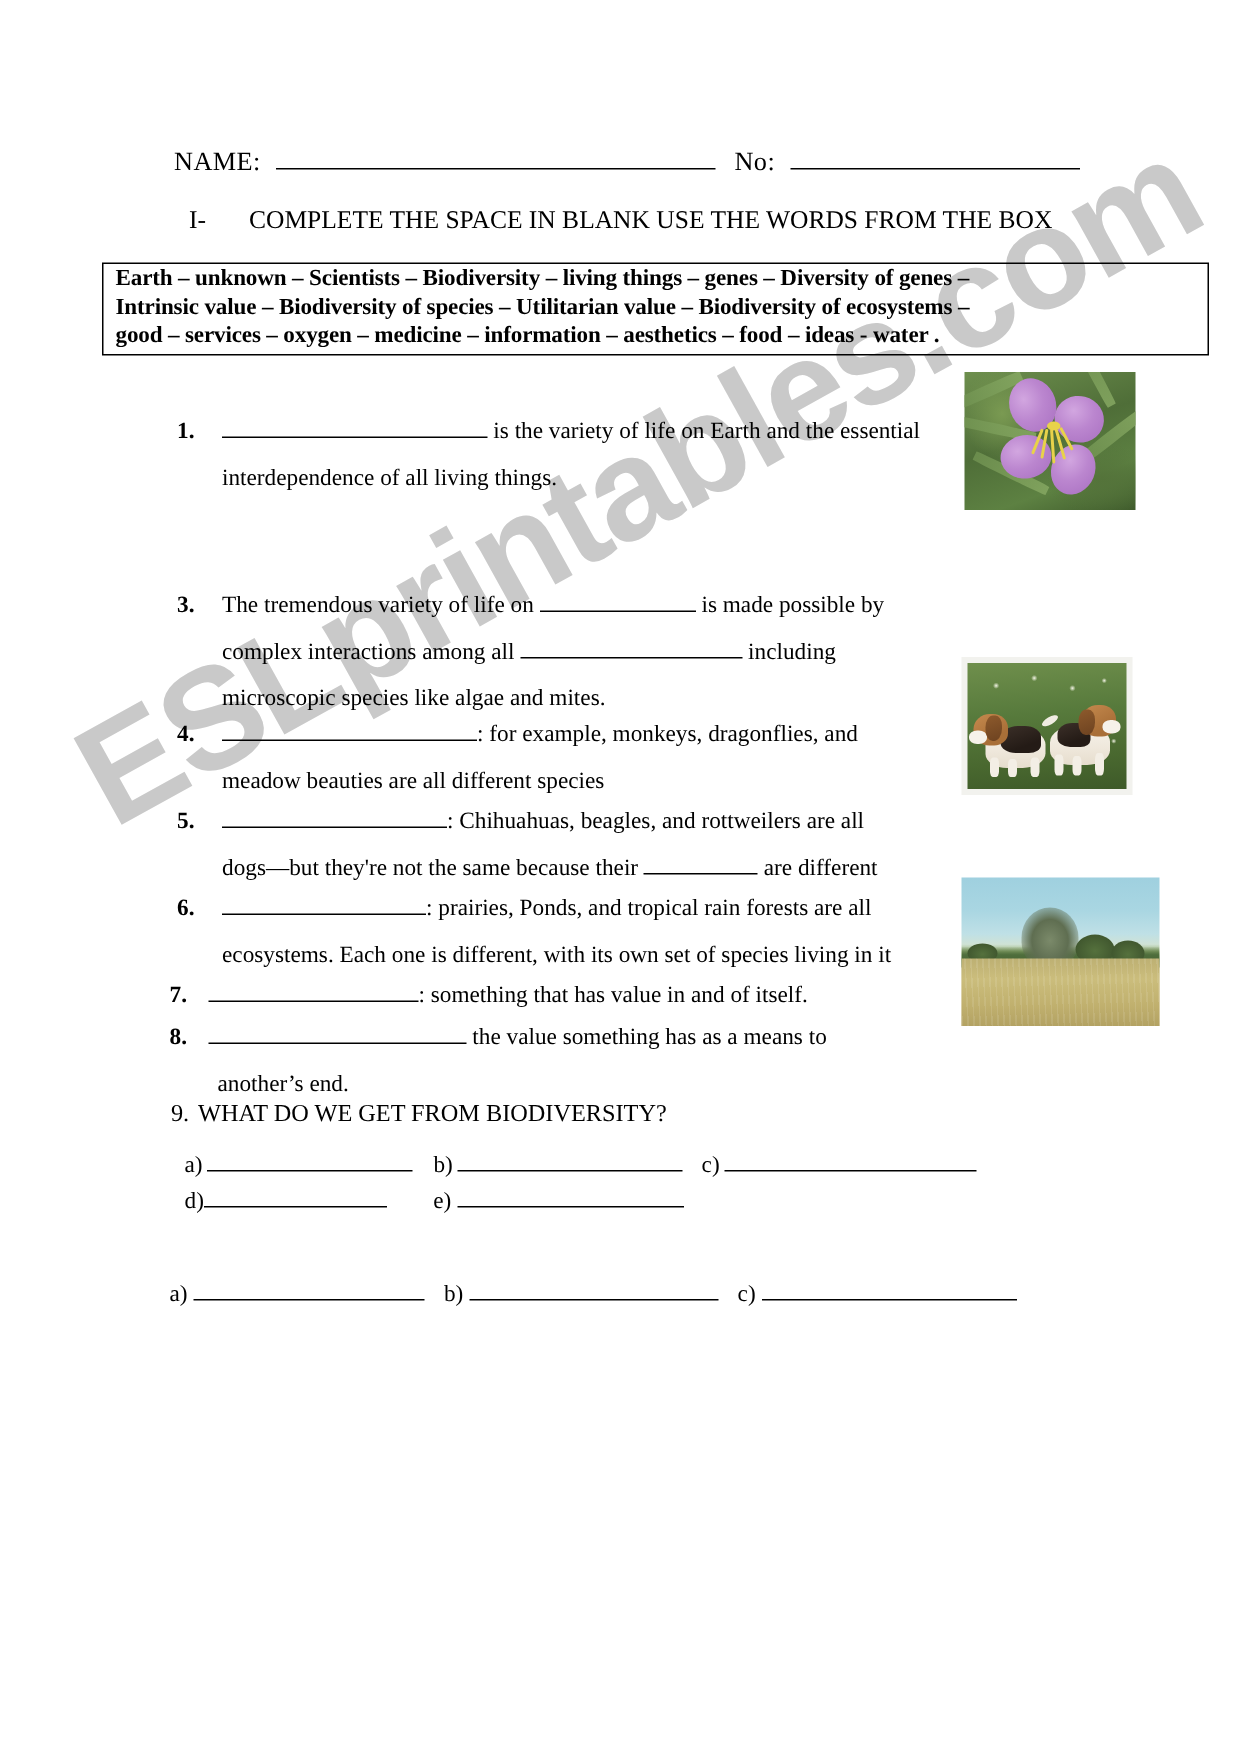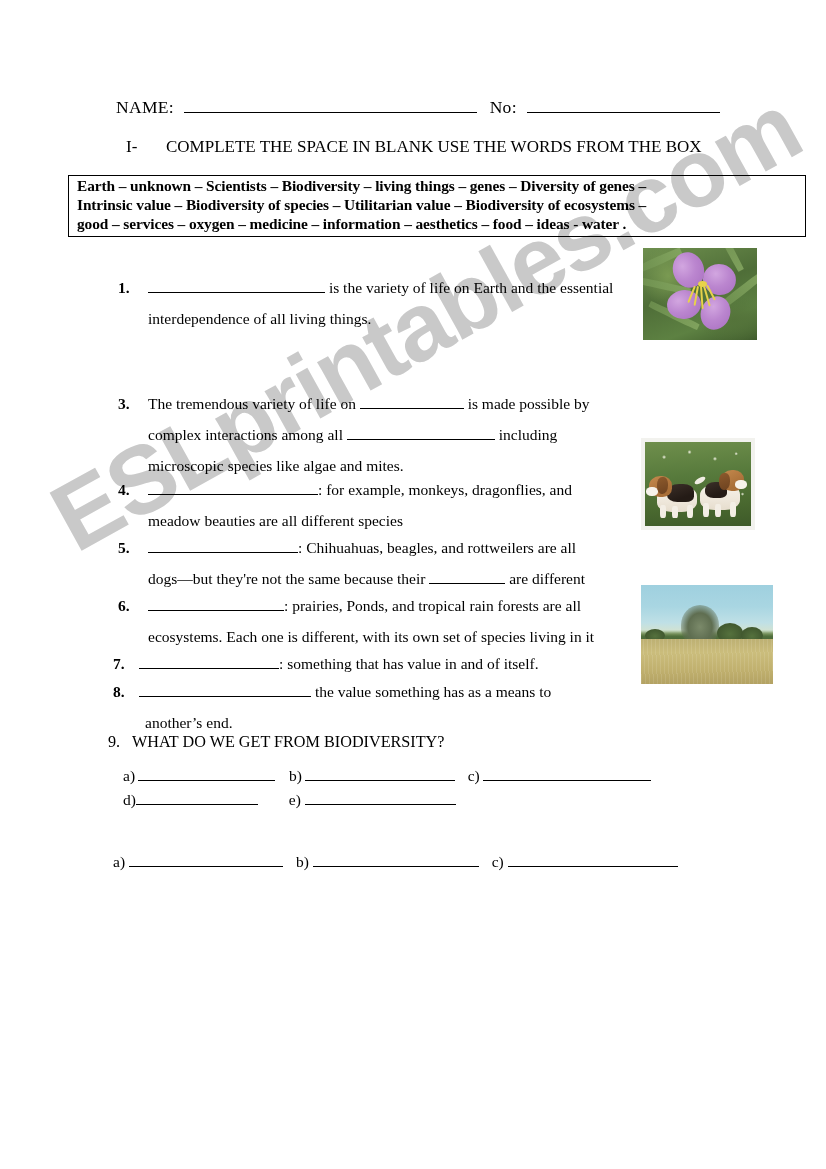--- a/index.html
+++ b/index.html
@@ -119,20 +119,21 @@
     vertical-align: baseline;
   }
   .ln2 { display: block; padding-left: 30px; }
   .ln2b { display: block; padding-left: 26px; }
 
   
   .qhead {
     position: absolute;
     font-size: 16.2px;
     white-space: nowrap;
+    text-align: center;
   }
   .sub-row {
     position: absolute;
     font-size: 15.5px;
     white-space: nowrap;
   }
   .sub-row .lt { display: inline-block; }
 
   
   .photo {

